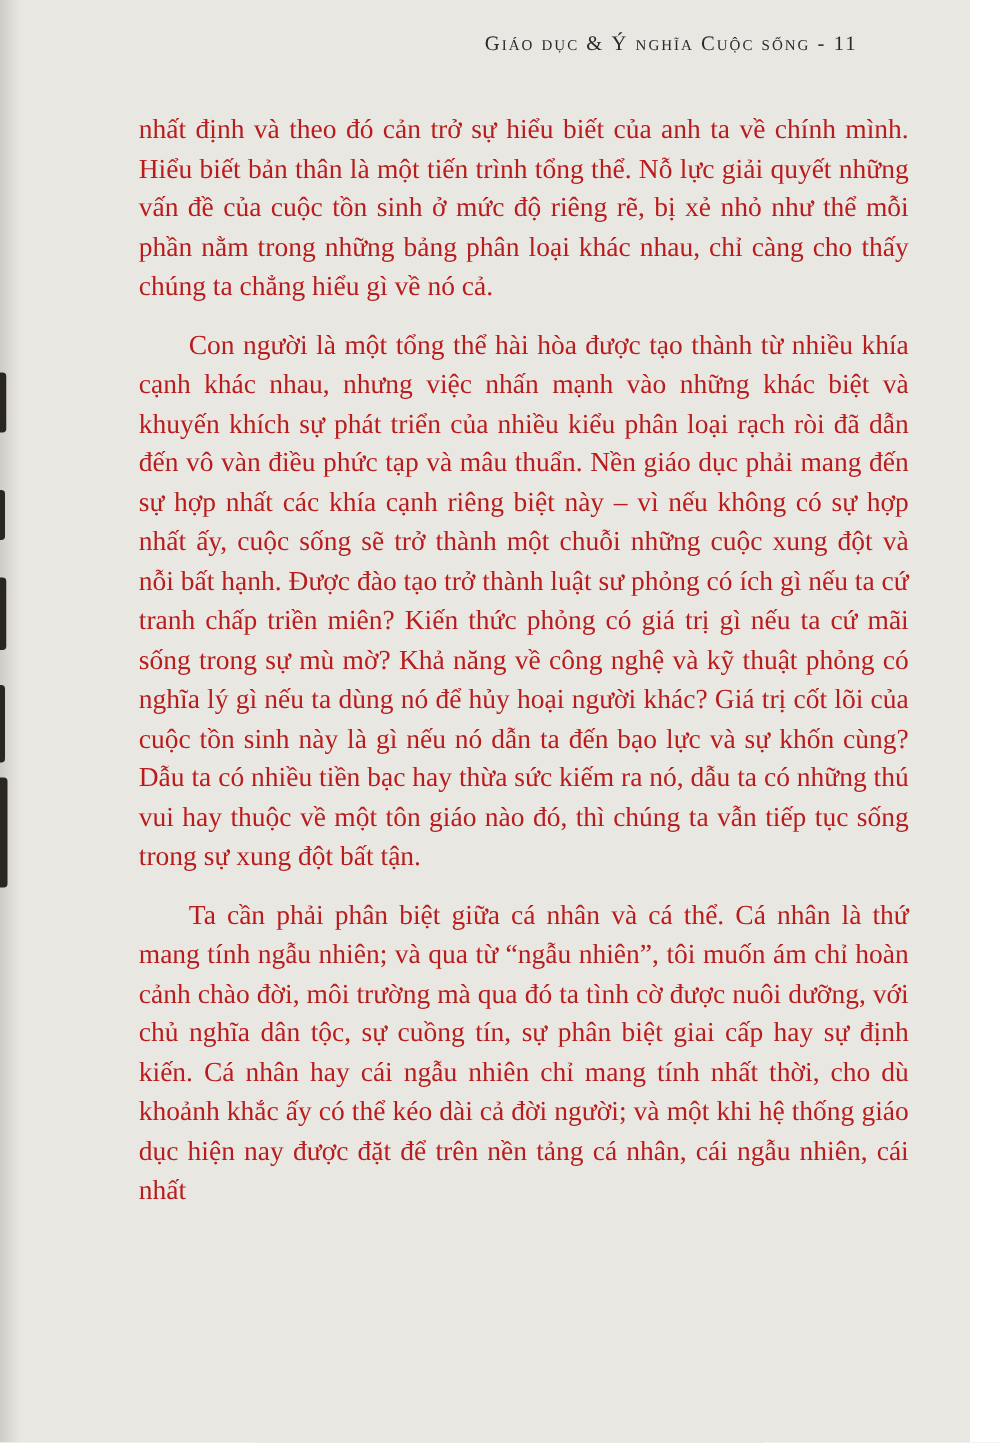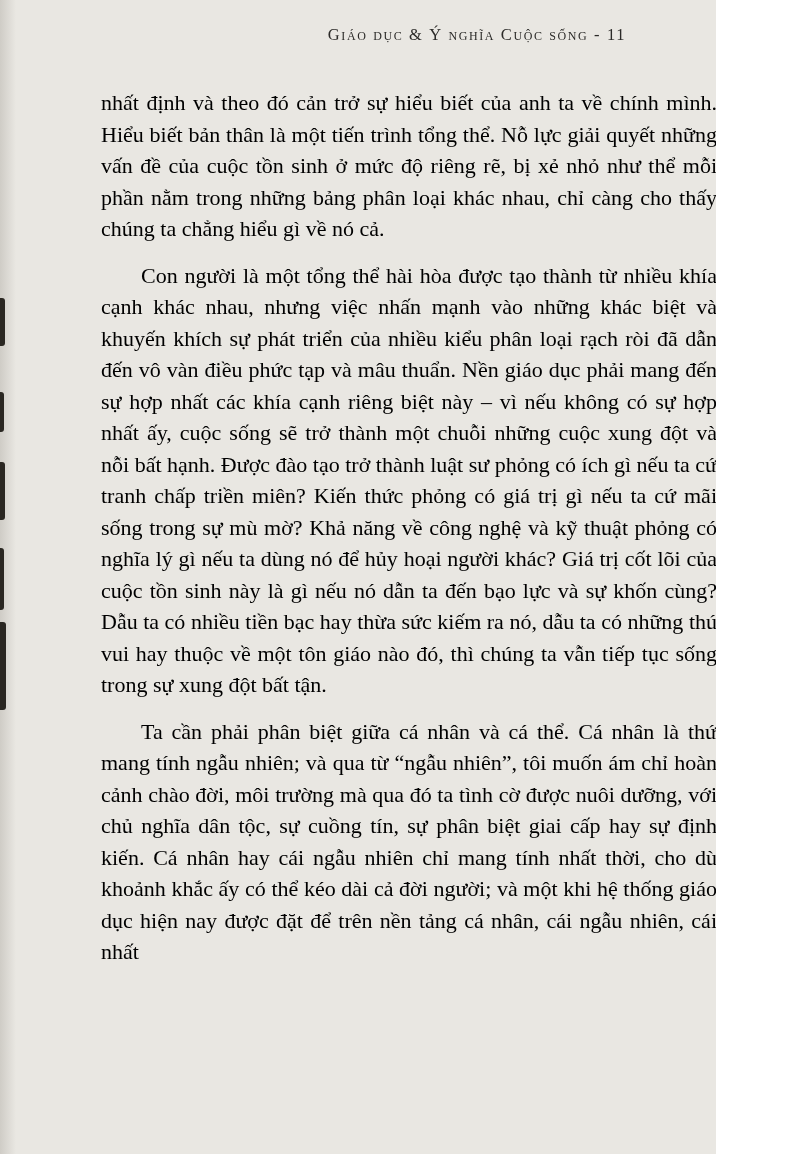--- a/index.html
+++ b/index.html
@@ -1,21 +1,21 @@
 <!DOCTYPE html>
 <html><head>
 <meta charset="utf-8">
 <style>
   html, body {
     margin: 0;
     padding: 0;
   }
   .page {
     position: relative;
-    width: 716px;
+    width: 776px;
     height: 1154px;
     background: #e9e7e2;
     overflow: hidden;
     font-family: "Liberation Serif", "DejaVu Serif", serif;
   }
   
   .edge-shade {
     position: absolute;
     left: 0; top: 0; bottom: 0;
     width: 16px;
@@ -42,23 +42,23 @@
     font-variant: small-caps;
     letter-spacing: 1.6px;
     font-size: 16.5px;
     color: #2b2a28;
     white-space: nowrap;
   }
 
   .content {
     position: absolute;
     top: 87px;
-    left: 101px;
+    left: 111px;
     width: 616px;
-    color: #000000;
+    color: #b91c1c;
   }
   .content p {
     margin: 0 0 15px 0;
     font-size: 22px;
     line-height: 31.5px;
     text-align: justify;
   }
   .content p.indent {
     text-indent: 40px;
     margin-top: 12px;

